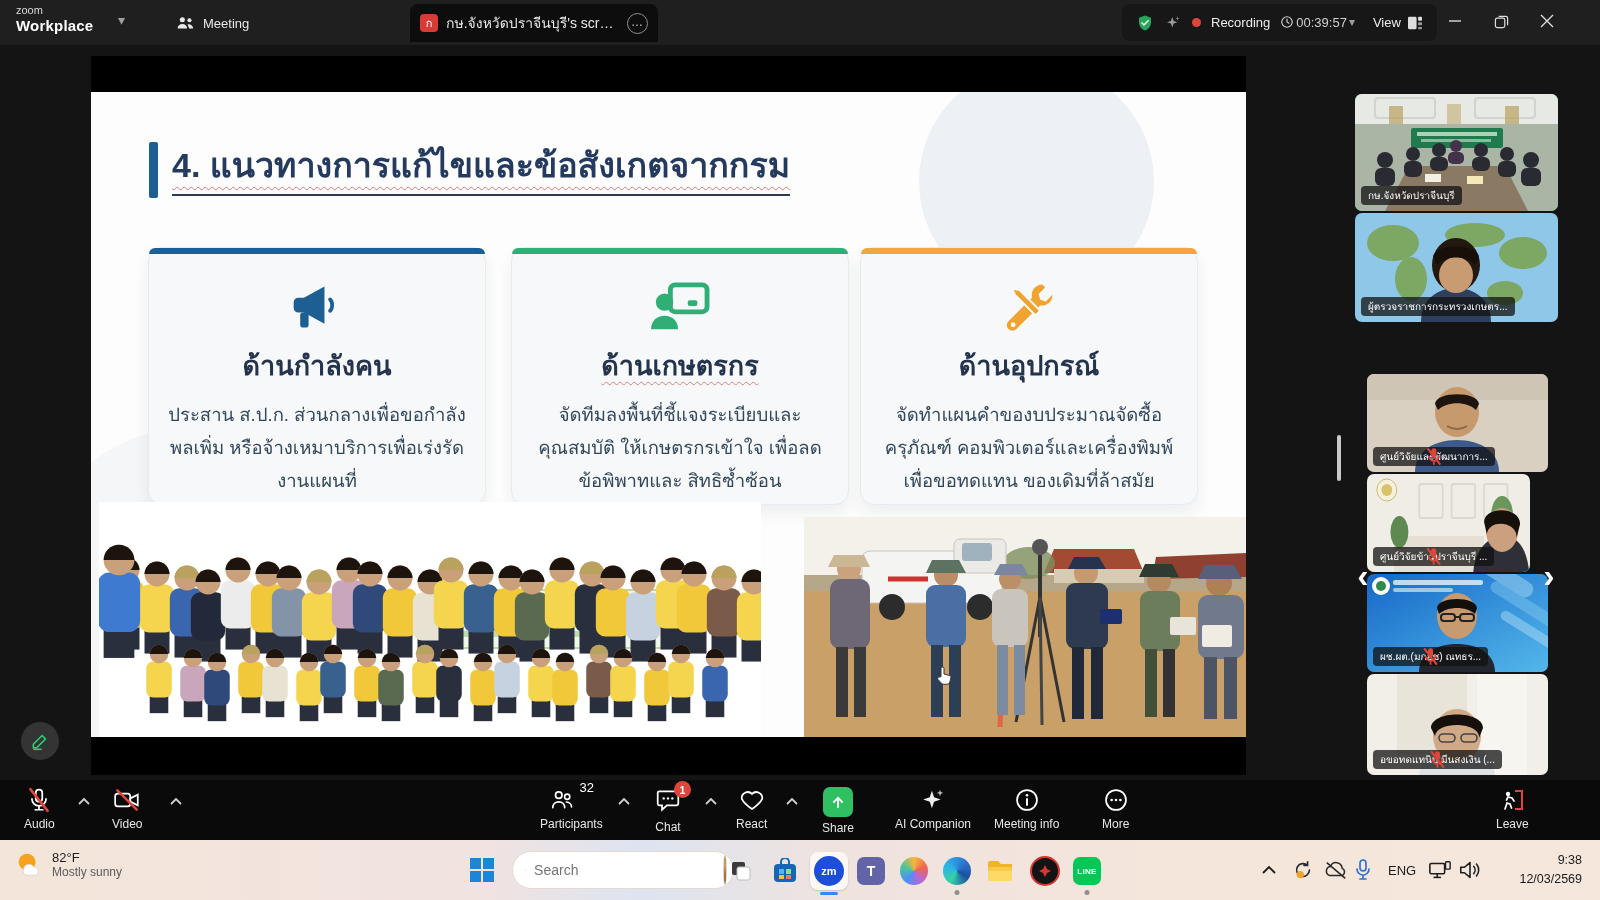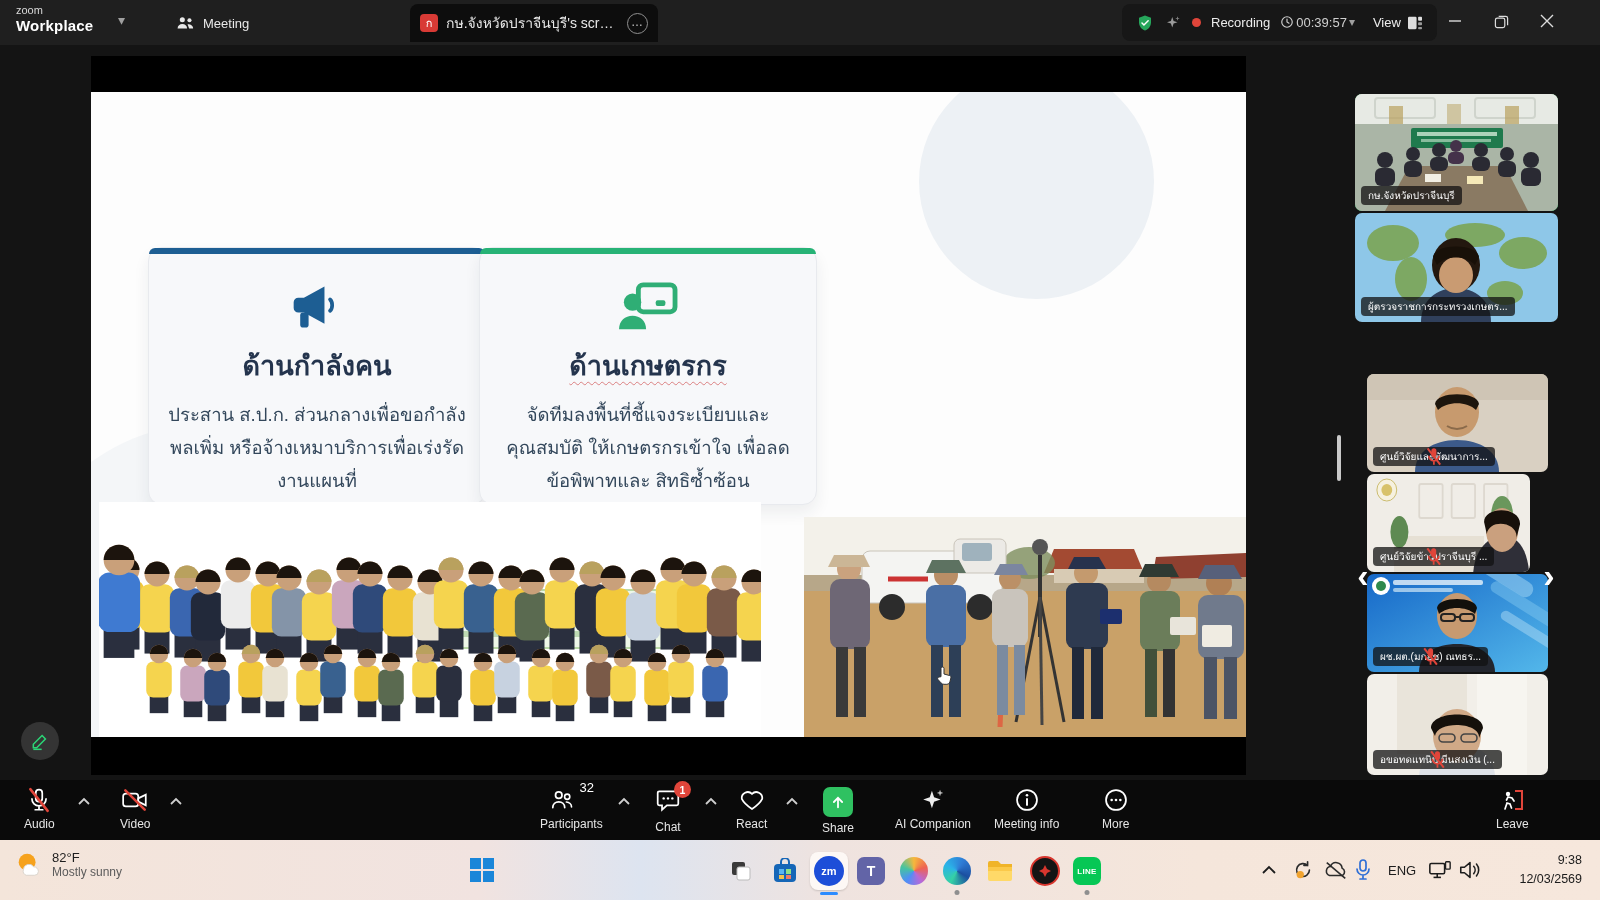--- a/index.html
+++ b/index.html
@@ -157,48 +157,64 @@
       </div>
   </div>
 
   <div class="stage">
 
     <div class="slide">
       <div class="canvas">
         <div class="deco1"></div>
         <div class="deco2"></div>
 
+        <div class="titlerow">
+          <div class="titlebarblue"></div>
+          <div class="slidetitle">4. แนวทางการแก้ไขและข้อสังเกตจากกรม</div>
+        </div>
 
         <div class="card" style="left:57px;">
           <div class="toprail" style="background:#1d5e93;"></div>
           <div class="cicon">
             <svg width="60" height="56" viewBox="0 0 64 60">
                 <path d="M40 8L18 20h-6a5 5 0 0 0-5 5v6a5 5 0 0 0 5 5h6l22 12z" fill="#1d5e93"></path>
                 <rect x="14" y="36" width="9" height="16" rx="3" fill="#1d5e93"></rect>
                 <path d="M46 22c3 2.6 3 9.4 0 12" stroke="#1d5e93" stroke-width="4" fill="none" stroke-linecap="round"></path>
               </svg>
           </div>
           <div class="ctitle">ด้านกำลังคน</div>
           <div class="cbody">ประสาน ส.ป.ก. ส่วนกลางเพื่อขอกำลังพลเพิ่ม หรือจ้างเหมาบริการเพื่อเร่งรัดงานแผนที่</div>
         </div>
 
-        <div class="card" style="left:388px;">
+        <div class="card" style="left:420px;">
           <div class="toprail" style="background:#27b376;"></div>
           <div class="cicon">
             <svg width="62" height="56" viewBox="0 0 64 58">
                 <rect x="22" y="6" width="38" height="28" rx="5" fill="none" stroke="#2fae75" stroke-width="5"></rect>
                 <rect x="40" y="22" width="10" height="6" rx="2" fill="#2fae75"></rect>
                 <circle cx="16" cy="24" r="9" fill="#2fae75"></circle>
                 <path d="M2 52c0-9 6.3-14 14-14s14 5 14 14z" fill="#2fae75"></path>
               </svg>
           </div>
           <div class="ctitle wavy">ด้านเกษตรกร</div>
           <div class="cbody">จัดทีมลงพื้นที่ชี้แจงระเบียบและคุณสมบัติ ให้เกษตรกรเข้าใจ เพื่อลดข้อพิพาทและ สิทธิซ้ำซ้อน</div>
         </div>
 
+        <div class="card" style="left:769px;">
+          <div class="toprail" style="background:#f2a63b;"></div>
+          <div class="cicon">
+            <svg width="60" height="56" viewBox="0 0 64 60">
+                <path d="M46 6a11 11 0 0 0-10.6 13.8L10 45.2a6 6 0 1 0 8.5 8.5l25.4-25.4A11 11 0 0 0 57 17l-7 7-6-1.7L42.3 16l7-7A11 11 0 0 0 46 6z" fill="#f0a32f"></path>
+                <path d="M14 10l8 2 22 22-5 5L17 17z" fill="#f0a32f" stroke="#fdfdfd" stroke-width="2"></path>
+                <circle cx="15" cy="49" r="2.6" fill="#fdfdfd"></circle>
+              </svg>
+          </div>
+          <div class="ctitle">ด้านอุปกรณ์</div>
+          <div class="cbody">จัดทำแผนคำของบประมาณจัดซื้อครุภัณฑ์ คอมพิวเตอร์และเครื่องพิมพ์ เพื่อขอทดแทน ของเดิมที่ล้าสมัย</div>
+        </div>
 
         <div class="photo" style="left:8px; top:410px; width:662px; height:235px;">
           <svg id="crowdsvg" viewBox="0 0 662 235" preserveAspectRatio="none">
             <rect width="662" height="235" fill="#ffffff"></rect>
             <rect x="328" y="88" width="258" height="58" rx="4" fill="#eef7e8" stroke="#b9d8a6" stroke-width="2"></rect>
             <rect x="344" y="100" width="190" height="9" rx="4" fill="#3f9c4d" opacity=".75"></rect>
             <rect x="344" y="116" width="220" height="7" rx="3" fill="#76b06a" opacity=".6"></rect>
             <rect x="344" y="129" width="160" height="6" rx="3" fill="#9ec78f" opacity=".6"></rect>
             <g id="crowd">
                 <rect x="15.52" y="122.6" width="24.96" height="24.96" fill="#2a2f3e"></rect>
@@ -637,21 +653,21 @@
           <line x1="4" y1="2" x2="20" y2="22" stroke="#e0453a" stroke-width="2.4" stroke-linecap="round"></line>
         </svg>
       <span>Audio</span>
     </div>
     <div class="tcaret" style="left:76px;">
         <svg width="12" height="8" viewBox="0 0 12 8">
           <path d="M1 7l5-5 5 5" stroke="#cfcfcf" stroke-width="1.8" fill="none"></path>
         </svg>
       </div>
 
-    <div class="tbtn" style="left:120px;justify-content:center;">
+    <div class="tbtn" style="left:112px;justify-content:center;">
       <svg width="28" height="26" viewBox="0 0 26 24">
           <rect x="2" y="6" width="14" height="12" rx="2.5" fill="none" stroke="#fff" stroke-width="1.6"></rect>
           <path d="M16 10.5l7-3.5v10l-7-3.5z" fill="none" stroke="#fff" stroke-width="1.6"></path>
           <line x1="4" y1="3" x2="22" y2="21" stroke="#e0453a" stroke-width="2.4" stroke-linecap="round"></line>
         </svg>
       <span>Video</span>
     </div>
     <div class="tcaret" style="left:168px;">
         <svg width="12" height="8" viewBox="0 0 12 8">
           <path d="M1 7l5-5 5 5" stroke="#cfcfcf" stroke-width="1.8" fill="none"></path>
@@ -767,20 +783,28 @@
 
     <div class="startbtn">
       <svg width="26" height="26" viewBox="0 0 26 26">
           <rect x="1" y="1" width="11" height="11" fill="#1a86d9"></rect>
           <rect x="14" y="1" width="11" height="11" fill="#1a86d9"></rect>
           <rect x="1" y="14" width="11" height="11" fill="#1a86d9"></rect>
           <rect x="14" y="14" width="11" height="11" fill="#1a86d9"></rect>
         </svg>
     </div>
 
+    <div class="searchpill">
+      <svg width="16" height="16" viewBox="0 0 20 20">
+          <circle cx="8.5" cy="8.5" r="6" fill="none" stroke="#444" stroke-width="1.8"></circle>
+          <line x1="13" y1="13" x2="18" y2="18" stroke="#444" stroke-width="1.8" stroke-linecap="round"></line>
+        </svg>
+      <input placeholder="Search" style="">
+      <div class="searchart"></div>
+    </div>
 
     <div class="appicon" style="left:722px;">
       <svg width="24" height="24" viewBox="0 0 24 24">
           <rect x="3" y="3" width="13" height="13" rx="2" fill="#3a3a3a"></rect>
           <rect x="8" y="8" width="13" height="13" rx="2" fill="#fff" stroke="#bbb"></rect>
         </svg>
     </div>
     <div class="appicon" style="left:766px;">
       <svg width="26" height="26" viewBox="0 0 26 26">
           <rect x="2" y="6" width="22" height="18" rx="4" fill="#1566b7"></rect>

